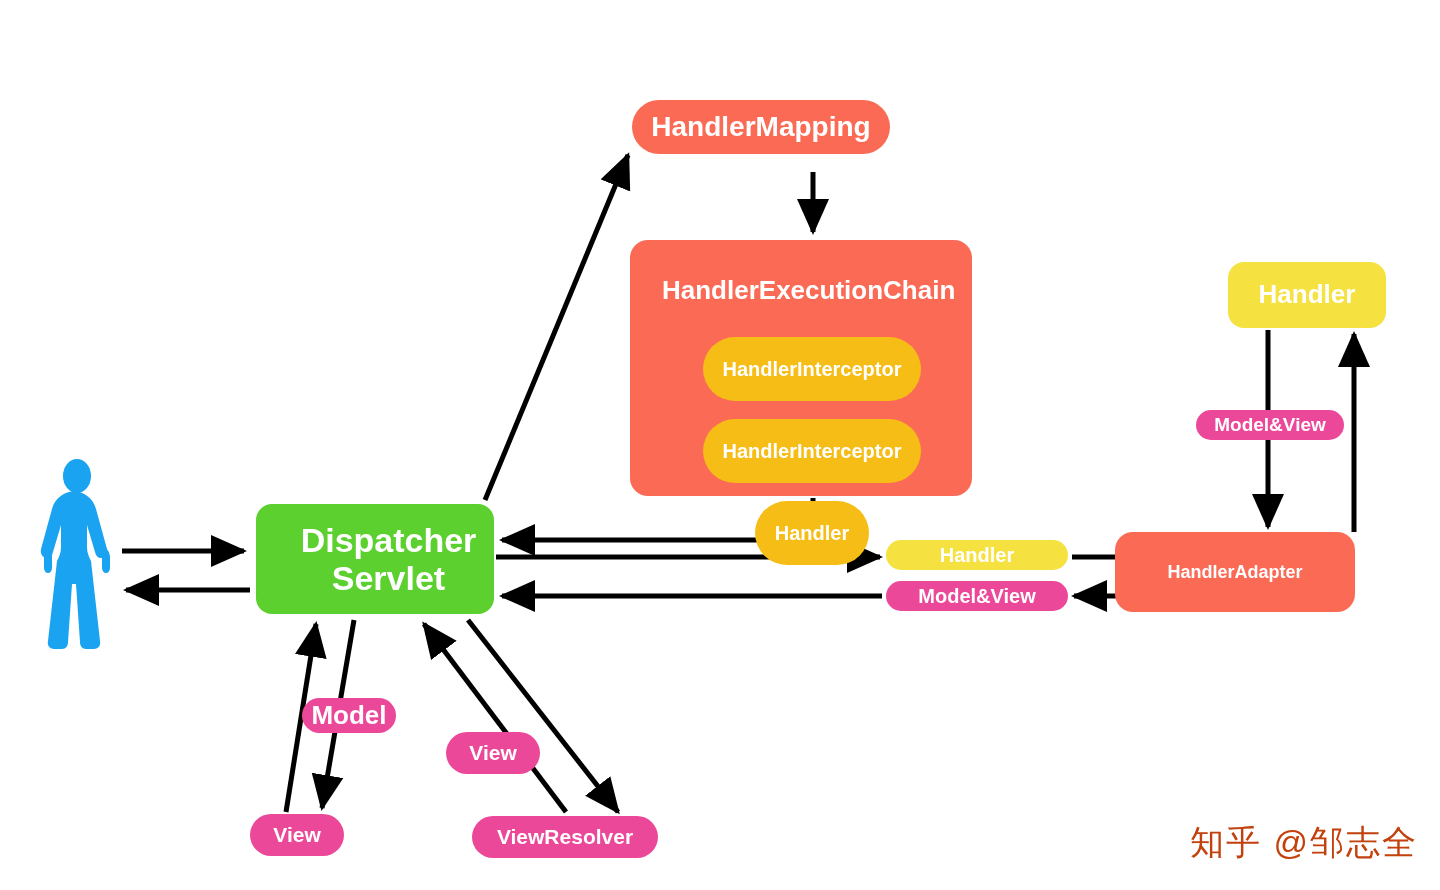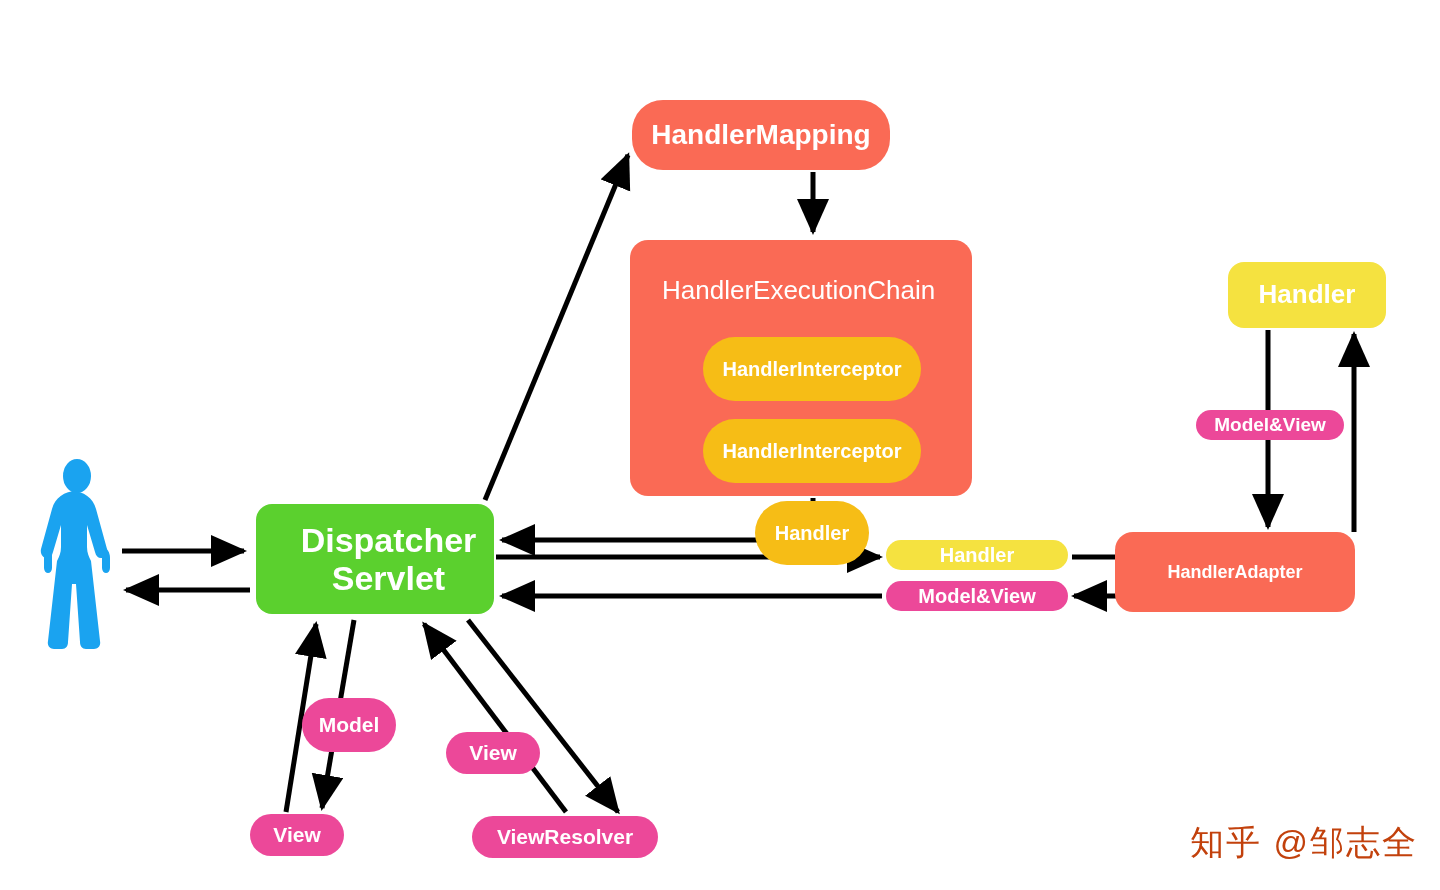--- a/index.html
+++ b/index.html
@@ -60,33 +60,33 @@
     background: #f5e240;
     border-radius: 999px;
   }
   .yellow-box {
     background: #f5e240;
     border-radius: 16px;
   }
 
   
   #node-handler-mapping {
-    left: 632px; top: 100px; width: 258px; height: 70px;
+    left: 632px; top: 100px; width: 258px; height: 54px;
     font-size: 28px;
     border-radius: 31px;
   }
   #node-handler-execution-chain {
     left: 630px; top: 240px; width: 342px; height: 256px;
     display: block;
     padding: 18px 20px 0 20px;
   }
   #node-handler-execution-chain .chain-title {
     font-size: 26px;
     color: #ffffff;
-    font-weight: normal;
+    font-weight: bold;
     text-align: left;
     margin: 0 0 14px 12px;
   }
   .chain-item {
     position: relative;
     display: inline-flex;
     align-items: center;
     justify-content: flex-start;
     padding: 12px 20px;
     height: 40px;
@@ -114,22 +114,22 @@
   }
   #node-mid-model-view {
     left: 886px; top: 581px; width: 182px; height: 30px;
     font-size: 20px;
   }
   #node-right-model-view {
     left: 1196px; top: 410px; width: 148px; height: 30px;
     font-size: 19px;
   }
   #node-model {
-    left: 302px; top: 698px; width: 94px; height: 54px;
-    font-size: 21px;
+    left: 302px; top: 698px; width: 94px; height: 35px;
+    font-size: 26px;
   }
   #node-view-left {
     left: 250px; top: 814px; width: 94px; height: 42px;
     font-size: 21px;
   }
   #node-view-right {
     left: 446px; top: 732px; width: 94px; height: 42px;
     font-size: 21px;
   }
   #node-view-resolver {

